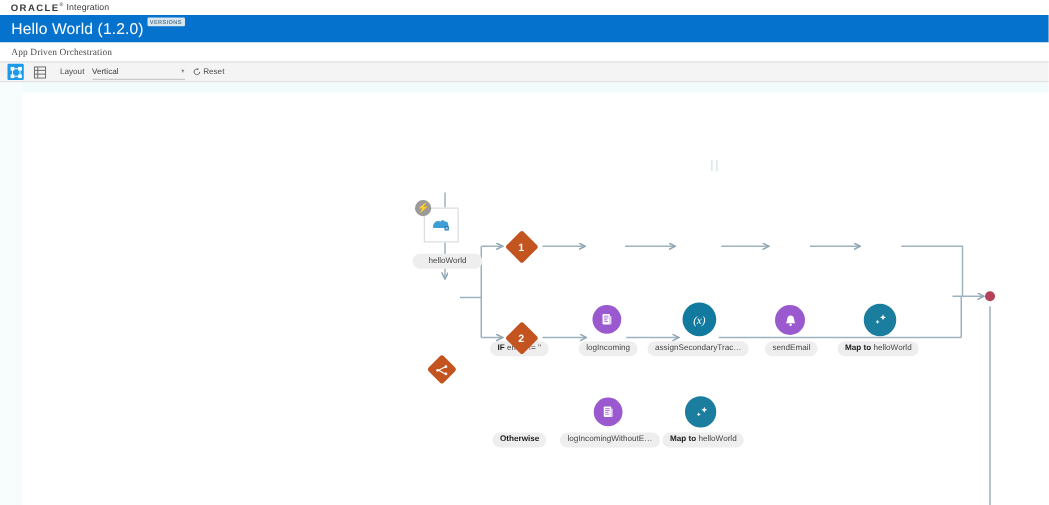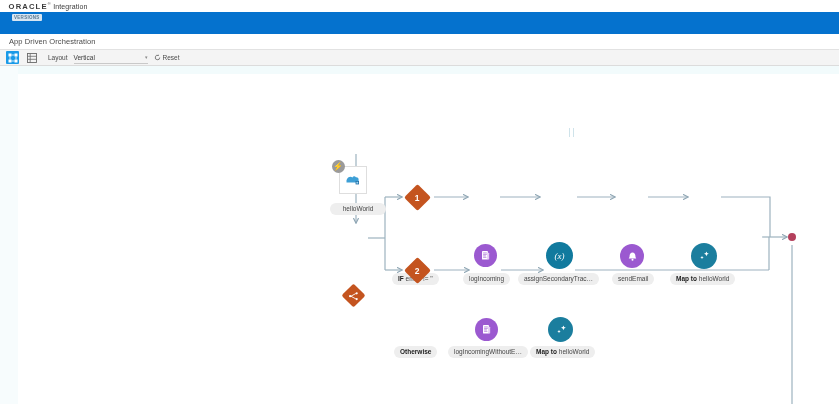--- a/index.html
+++ b/index.html
@@ -80,20 +80,21 @@
     height: 15px;
     background: #ffffff;
     display: flex;
     align-items: center;
     padding: 0 9px;
   }
   .subtitle-text {
     font-size: 7.5px;
     color: #4a4a4a;
     letter-spacing: 0.1px;
+    font-family: Liberation Serif, serif;
   }
 
   
   .toolbar {
     height: 15px;
     background: #f4f4f4;
     border-top: 1px solid #e2e2e2;
     border-bottom: 1px solid #dcdcdc;
     display: flex;
     align-items: center;
@@ -265,20 +266,21 @@
 <body>
 
 <div class="oracle-bar">
   <span class="oracle-logo">
     <span>ORACLE</span><span class="oracle-tm">®</span>
   </span>
   <span class="oracle-product">Integration</span>
 </div>
 
 <div class="title-bar">
+  <span class="title-text">Hello World (1.2.0)</span>
   <span class="version-badge">VERSIONS</span>
 </div>
 
 <div class="subtitle-bar">
   <span class="subtitle-text">App Driven Orchestration</span>
 </div>
 
 <div class="toolbar">
 
   <div class="tb-btn active">

